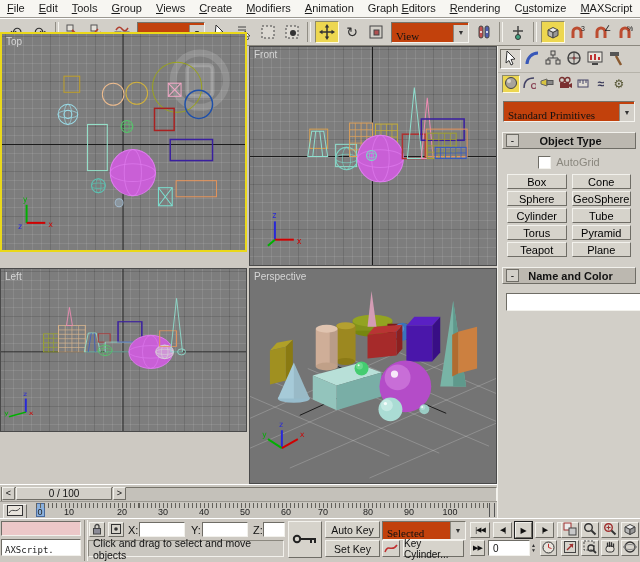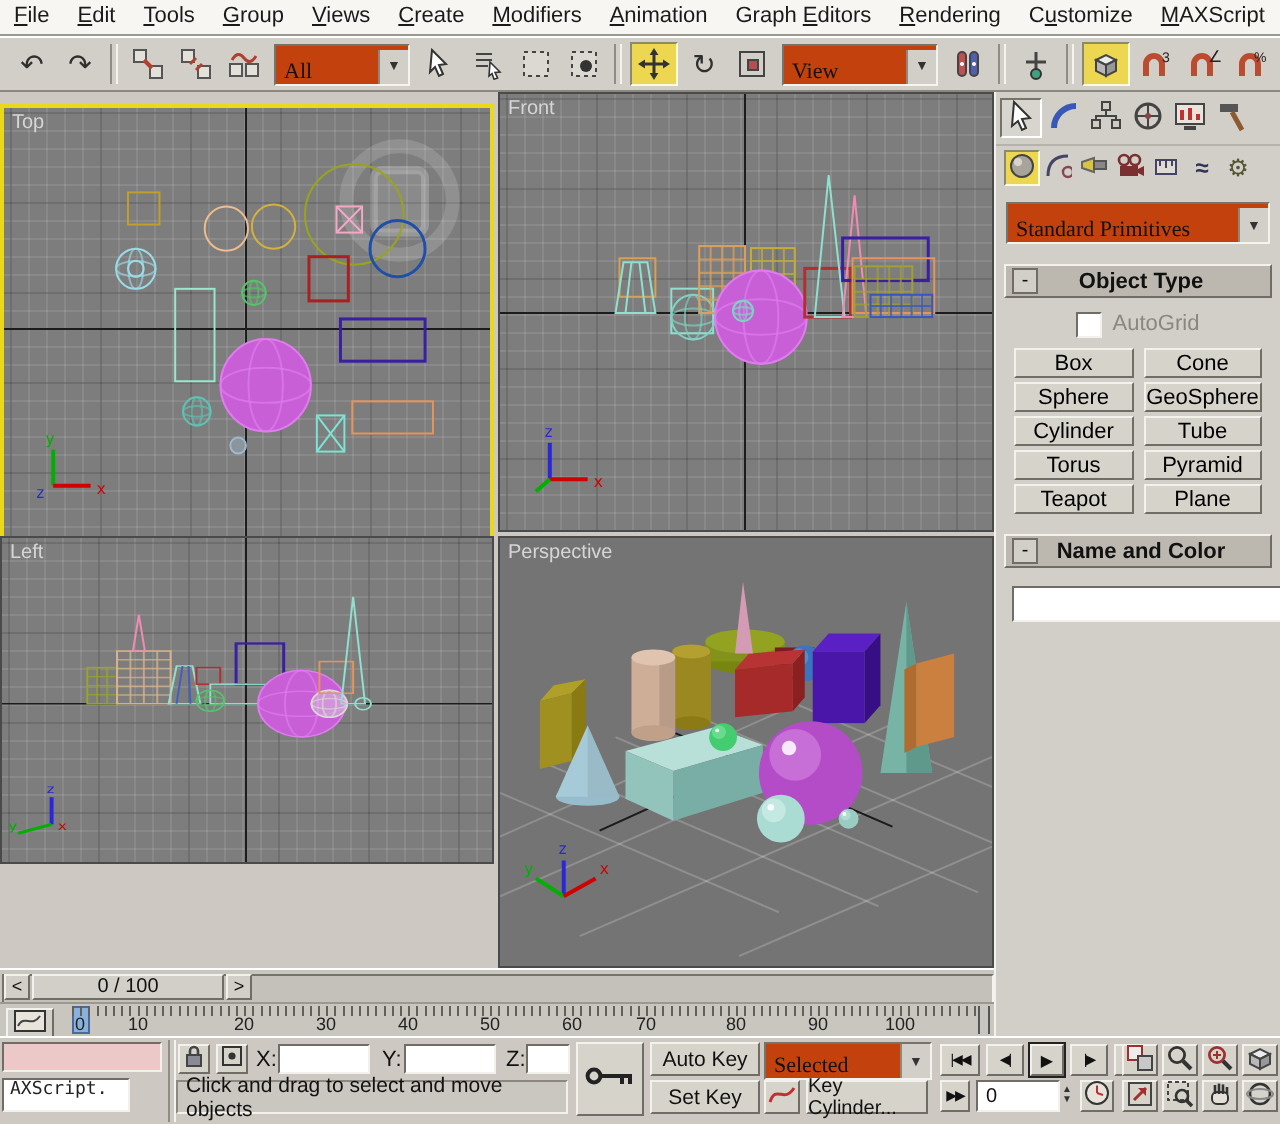--- a/index.html
+++ b/index.html
@@ -15,21 +15,21 @@
   .tsep{width:2px;height:20px;margin:0 3px;border-left:1px solid #908d84;border-right:1px solid #f4f3ee;flex:none;}
   .dd{height:19px;background:#c2410c;border:1px solid;border-color:#76736a #f4f3ee #f4f3ee #76736a;display:flex;align-items:flex-end;flex:none;margin:0 3px;font-family:Liberation Serif, serif;}
   .dd .dd-val{flex:1;padding:0 4px;font-size:11px;color:#111;white-space:nowrap;overflow:hidden;}
   .dd .dd-arrow{width:14px;height:17px;background:#d2cfc8;border-left:1px solid #8b887f;display:flex;align-items:center;justify-content:center;font-size:7px;color:#333;}
   
   .vp{position:absolute;box-sizing:border-box;overflow:hidden;}
   .vp.ortho{background-color:#7d7d7d;background-image:linear-gradient(90deg,rgba(0,0,0,0.20) 1px,transparent 1px),linear-gradient(rgba(0,0,0,0.20) 1px,transparent 1px),linear-gradient(90deg,rgba(255,255,255,0.09) 1px,transparent 1px),linear-gradient(rgba(255,255,255,0.09) 1px,transparent 1px);background-size:45px 45px,45px 45px,9px 9px,9px 9px;background-position:3px 2px;}
   .vp.persp{background:#747474;}
   .vp svg{position:absolute;left:0;top:0;width:100%;height:100%;}
   .vp-label{position:absolute;left:4px;top:2px;color:#d6d6d6;font-size:10px;z-index:2;}
-  #vp-top{left:0;top:52px;width:247px;height:220px;border:2px solid #ead81a;}
+  #vp-top{left:0;top:32px;width:247px;height:220px;border:2px solid #ead81a;}
   #vp-front{left:249px;top:46px;width:248px;height:220px;border:1px solid #4a4a4a;}
   #vp-left{left:0;top:268px;width:247px;height:164px;border:1px solid #4a4a4a;}
   #vp-persp{left:249px;top:268px;width:248px;height:216px;border:1px solid #4a4a4a;}
   
   #cmdpanel{position:absolute;left:497px;top:46px;width:143px;height:472px;background:#d2cfc8;border-left:1px solid #f2f1ec;box-sizing:border-box;}
   .tabrow{display:flex;height:24px;align-items:center;padding:1px 2px;border-bottom:1px solid #b6b3aa;}
   .tab{width:21px;height:20px;display:flex;align-items:center;justify-content:center;}
   .tab.activetab{border:1px solid;border-color:#76736a #fff #fff #76736a;background:#d8d5ce;box-sizing:border-box;}
   .catrow{display:flex;height:22px;align-items:center;padding:0 2px 0 4px;}
   .cat{width:18px;height:18px;display:flex;align-items:center;justify-content:center;font-size:12px;color:#333;}
@@ -55,21 +55,21 @@
   #ruler{position:absolute;left:30px;top:0;width:465px;height:17px;}
   #ruler-ticks{position:absolute;left:6px;top:1px;width:452px;height:5px;background:repeating-linear-gradient(90deg,#62605a 0 1px,transparent 1px 4.1px);}
   #frame-marker{position:absolute;left:6px;top:1px;width:9px;height:14px;background:#8ab0dc;border:1px solid #4a6a9c;box-sizing:border-box;}
   .ruler-label{position:absolute;top:5px;transform:translateX(-50%);font-size:9px;color:#222;}
   #ruler-endcap{position:absolute;right:0;top:1px;width:4px;height:14px;border-left:1px solid #555;border-right:1px solid #555;}
   
   #statusbar{position:absolute;left:0;top:518px;width:640px;height:44px;background:#cdc9c2;border-top:1px solid #fff;box-sizing:border-box;}
   .sunken{background:#fff;border:1px solid;border-color:#6f6d66 #f2f1ec #f2f1ec #6f6d66;box-sizing:border-box;}
   .raised{background:#d6d3cb;border:1px solid;border-color:#f2f1ec #6f6d66 #6f6d66 #f2f1ec;box-sizing:border-box;display:flex;align-items:center;justify-content:center;}
   #ml-macro{position:absolute;left:1px;top:2px;width:80px;height:15px;background:#ecc8c8;border:1px solid;border-color:#6f6d66 #f2f1ec #f2f1ec #6f6d66;box-sizing:border-box;}
-  #ml-listener{position:absolute;left:1px;top:20px;width:64px;height:17px;font-family:"DejaVu Sans Mono",monospace;font-size:9px;color:#222;display:flex;align-items:flex-start;padding-left:3px;}
+  #ml-listener{position:absolute;left:1px;top:20px;width:80px;height:17px;font-family:"DejaVu Sans Mono",monospace;font-size:9px;color:#222;display:flex;align-items:flex-end;padding-left:3px;}
   #sb-div{position:absolute;left:84px;top:1px;height:41px;width:2px;border-left:1px solid #908d84;border-right:1px solid #f4f3ee;}
   .sb-abs{position:absolute;}
   .coordlabel{font-size:11px;color:#111;}
   #prompt{position:absolute;left:88px;top:21px;width:196px;height:17px;background:#cac7c0;border:1px solid;border-color:#8b887f #f2f1ec #f2f1ec #8b887f;box-sizing:border-box;font-size:10.5px;display:flex;align-items:center;padding-left:4px;color:#111;}
   .minibtn{font-size:7px;letter-spacing:-1px;}
   .navbtn{position:absolute;width:18px;height:16px;}
   #frame-field{text-align:left;padding-left:4px;display:flex;align-items:center;font-size:10px;}
   .spin{display:flex;flex-direction:column;justify-content:center;font-size:5px;line-height:5px;color:#333;}
   u{text-decoration:underline;}
 </style>

